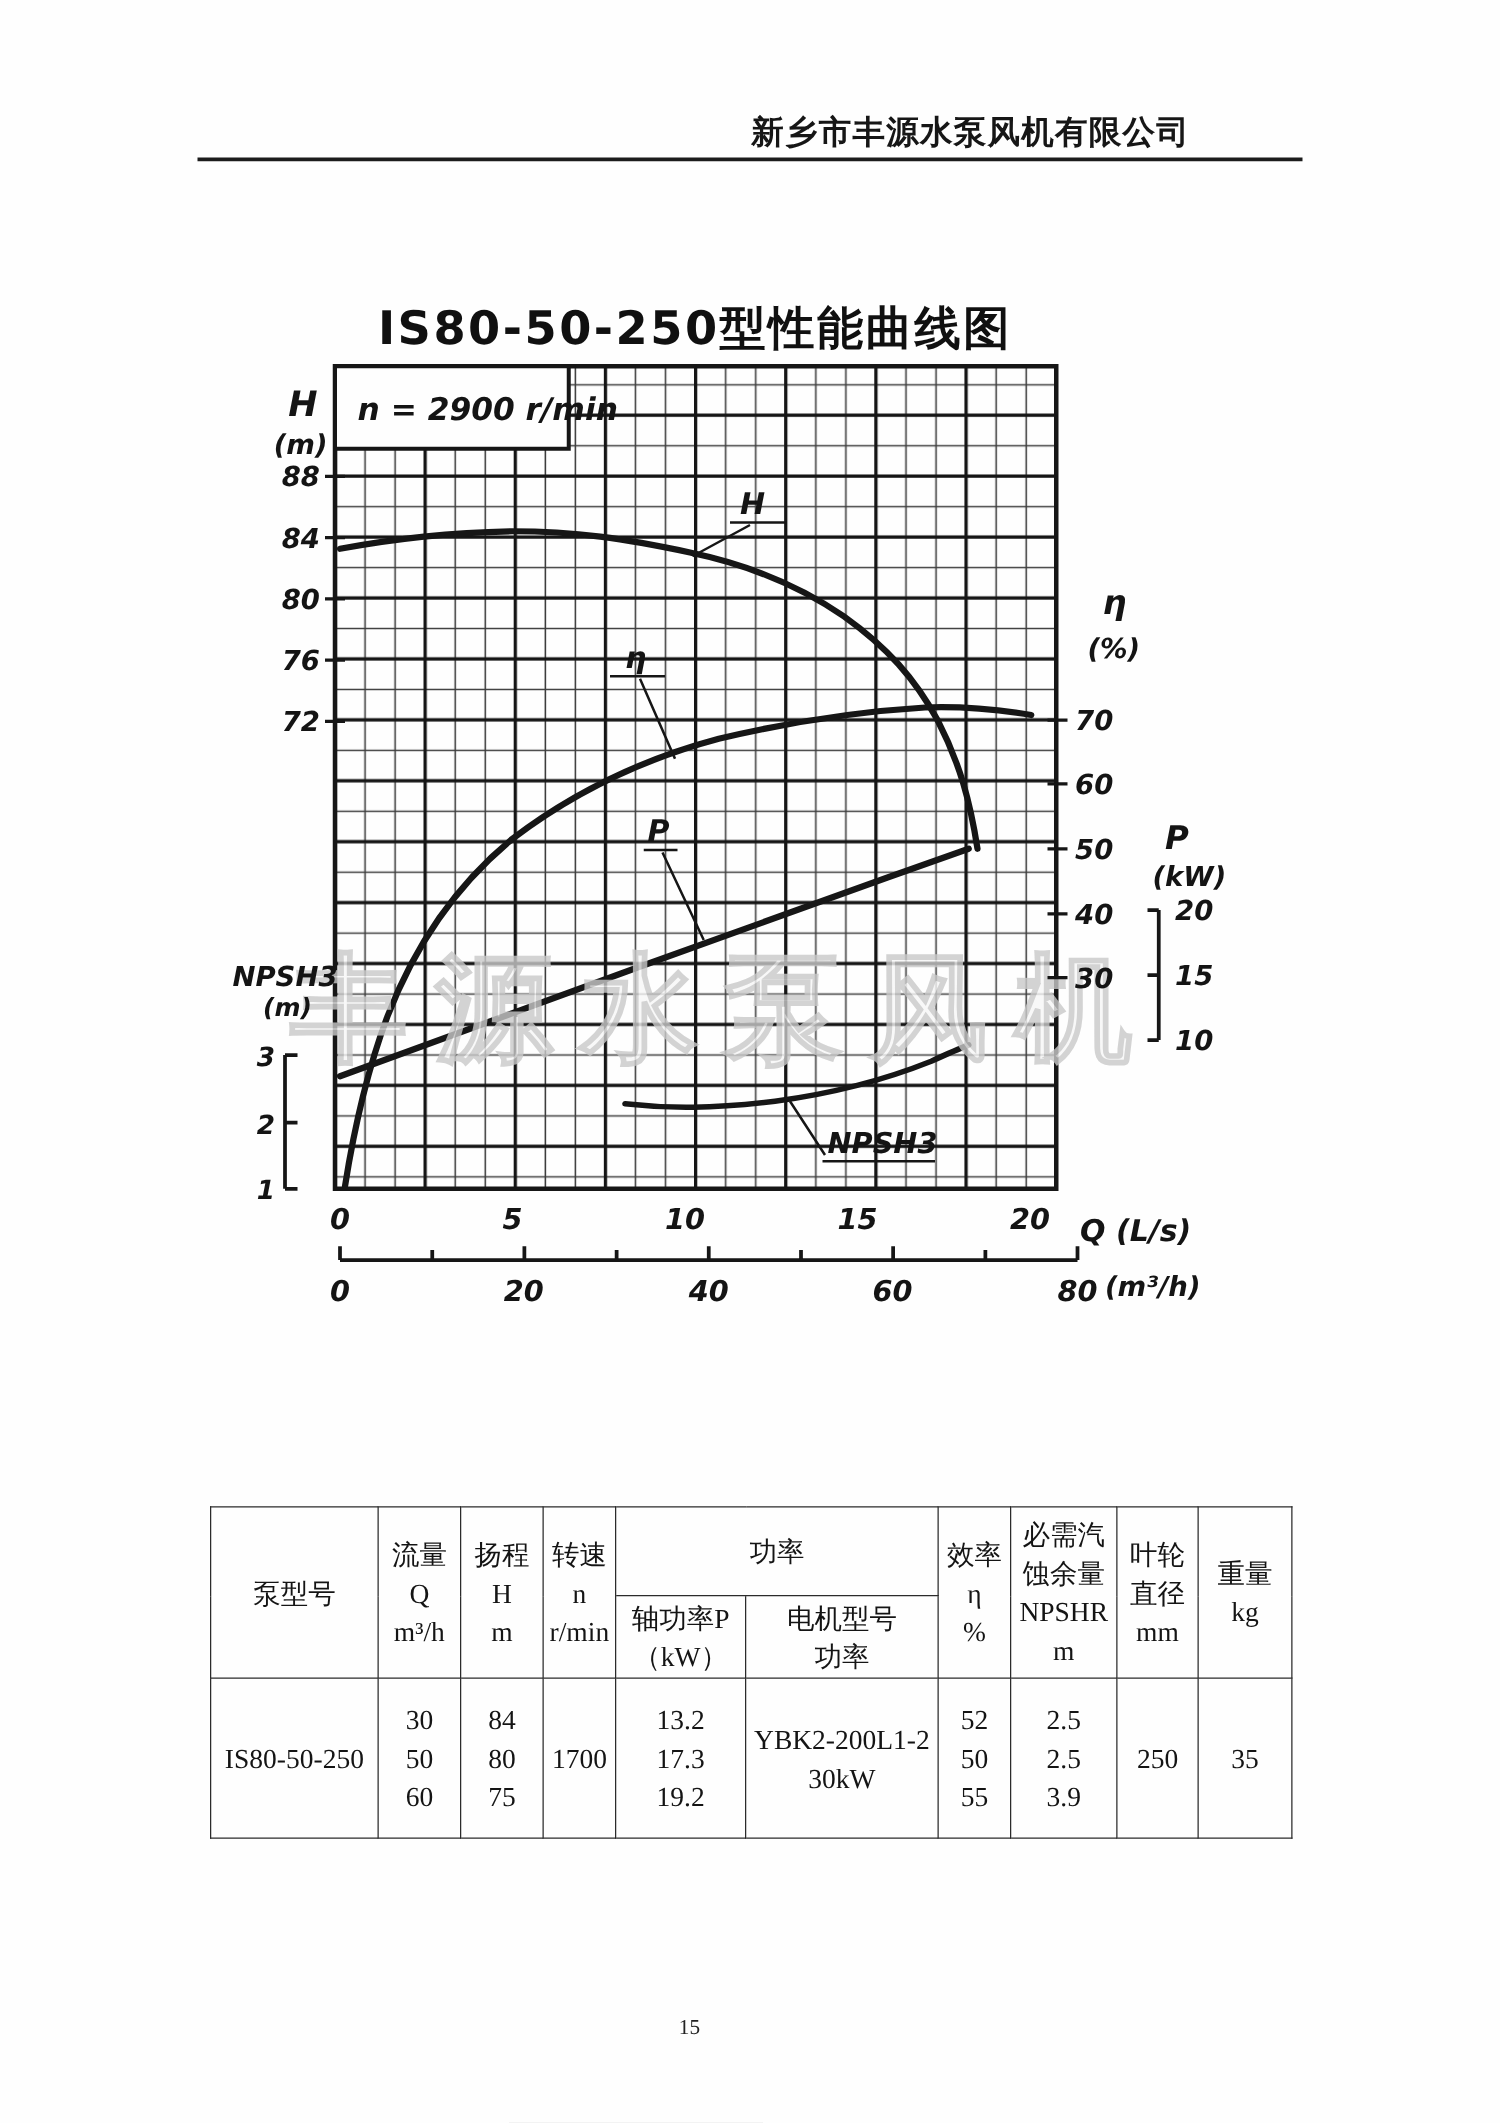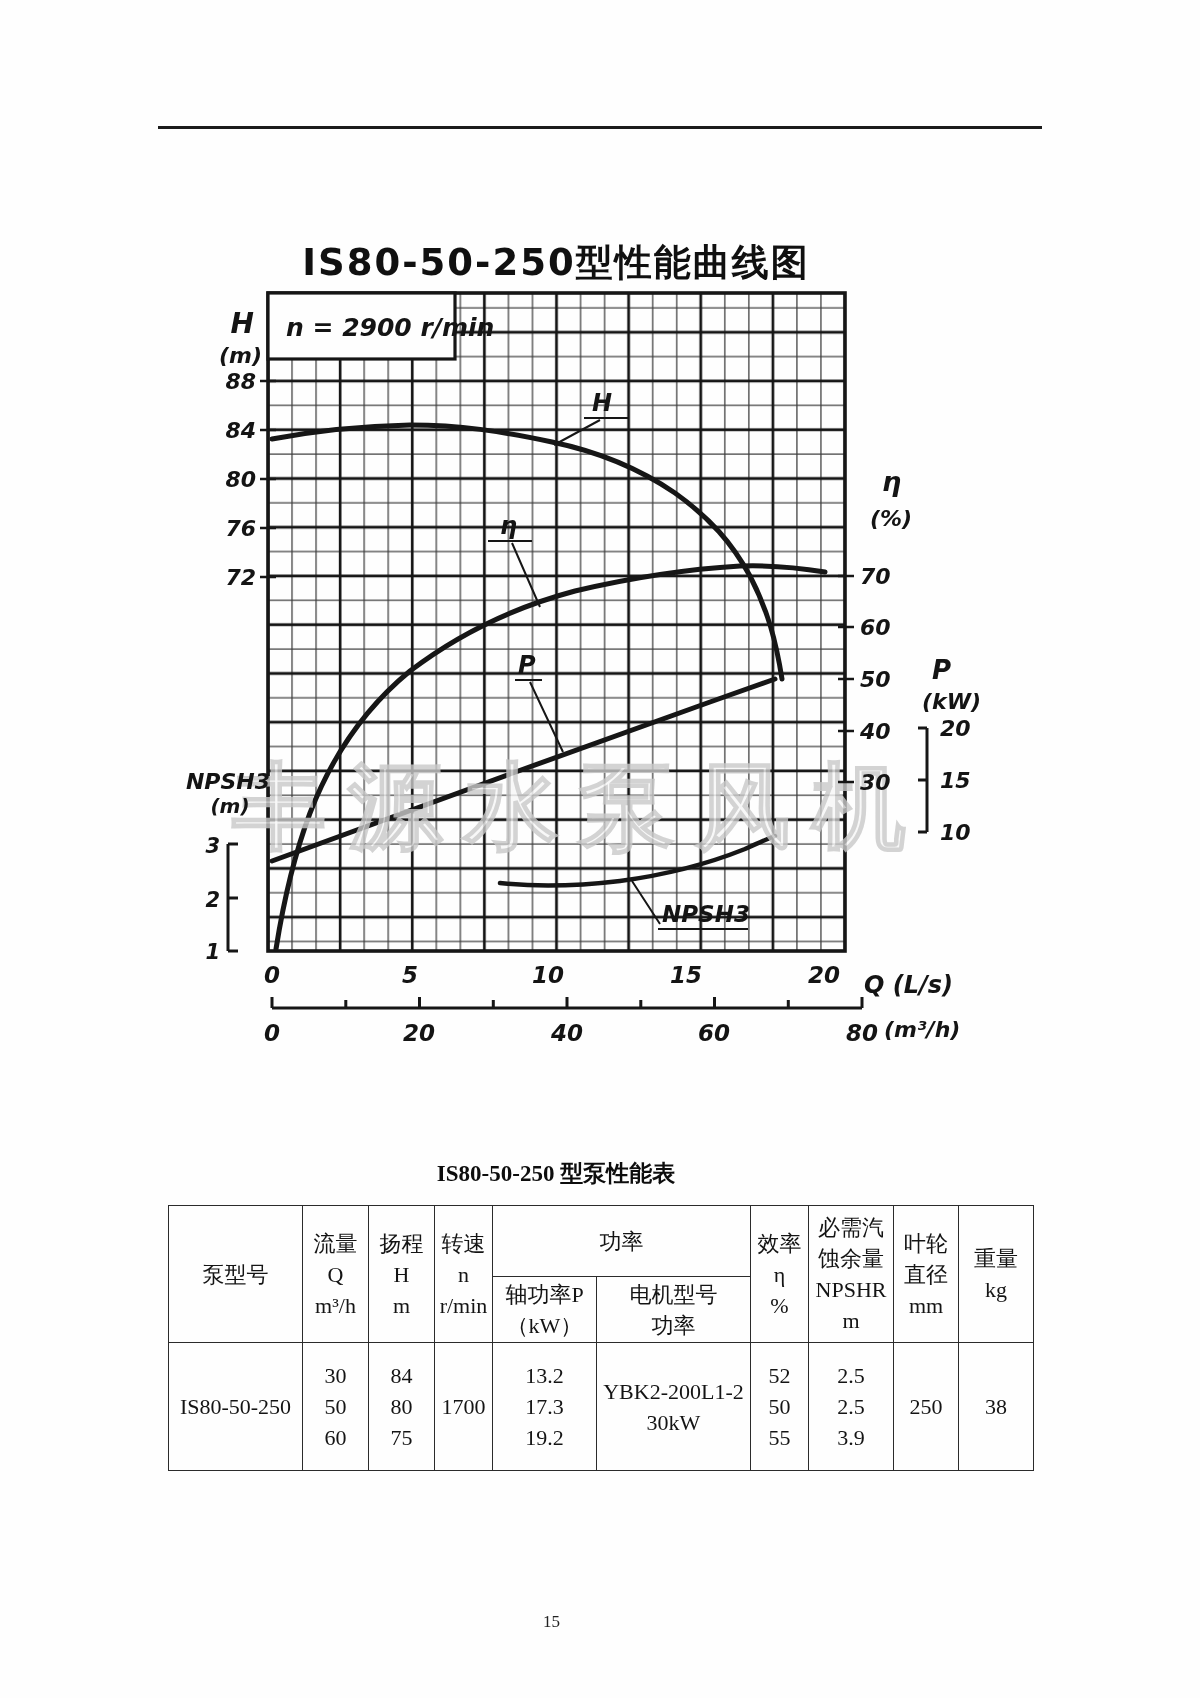--- a/index.html
+++ b/index.html
@@ -28,20 +28,21 @@
   .ptable td{border:1.7px solid #2b2b2b;text-align:center;vertical-align:middle;
              font-size:22px;line-height:31px;padding:1px 2px;color:#141414;}
   .ptable .ln{display:block;}
   .footer-num{position:absolute;left:543px;top:1612px;font-size:17px;color:#222;}
 </style>
 </head>
 <body>
 
 <div class="page">
 
+  <div class="company">新乡市丰源水泵风机有限公司</div>
   <div class="head-rule"></div>
 
   <div class="chart-wrap">
     <svg class="chart-svg" width="860" height="850" viewBox="0 0 860 850">
       <defs>
         <pattern id="gmin" width="24.042" height="24.37" patternUnits="userSpaceOnUse">
           <path d="M1.84 0 V24.37 M0 13.82 H24.042" stroke="#222" stroke-width="1.25" fill="none" opacity="0.88"></path>
         </pattern>
         <pattern id="gmaj" width="72.125" height="48.74" patternUnits="userSpaceOnUse">
           <path d="M25.87 0 V48.74 M0 13.78 H72.125" stroke="#151515" stroke-width="2.6" fill="none"></path>
@@ -115,21 +116,20 @@
       <path class="ink" stroke-width="3" d="M102 787 H692 M102 776 V787 M175.8 779 V787 M249.5 776 V787 M323.3 779 V787 M397 776 V787 M470.8 779 V787 M544.5 776 V787 M618.3 779 V787 M692 776 V787"></path>
       <text class="hnum" x="102" y="820" font-size="23" text-anchor="middle">0</text>
       <text class="hnum" x="249" y="820" font-size="23" text-anchor="middle">20</text>
       <text class="hnum" x="397" y="820" font-size="23" text-anchor="middle">40</text>
       <text class="hnum" x="544" y="820" font-size="23" text-anchor="middle">60</text>
       <text class="hnum" x="692" y="820" font-size="23" text-anchor="middle">80</text>
       <text class="hand" x="714" y="816" font-size="22">(m³/h)</text>
     </svg>
   </div>
 
-  <div class="tbl-title">IS80-50-250 型泵性能表</div>
 
   <table class="ptable">
     <colgroup>
       <col style="width:134px">
         <col style="width:66px">
         <col style="width:66px">
         <col style="width:58px">
       <col style="width:104px">
         <col style="width:154px">
         <col style="width:58px">
@@ -224,20 +224,20 @@
       </td>
       <td>
         <span class="ln">2.5</span>
         <span class="ln">2.5</span>
         <span class="ln">3.9</span>
       </td>
       <td>
             <span class="ln">250</span>
           </td>
       <td>
-            <span class="ln">38</span>
+            <span class="ln">35</span>
           </td>
     </tr>
   </tbody>
     </table>
 
   <span class="footer-num">15</span>
 </div>
 
 </body></html>

